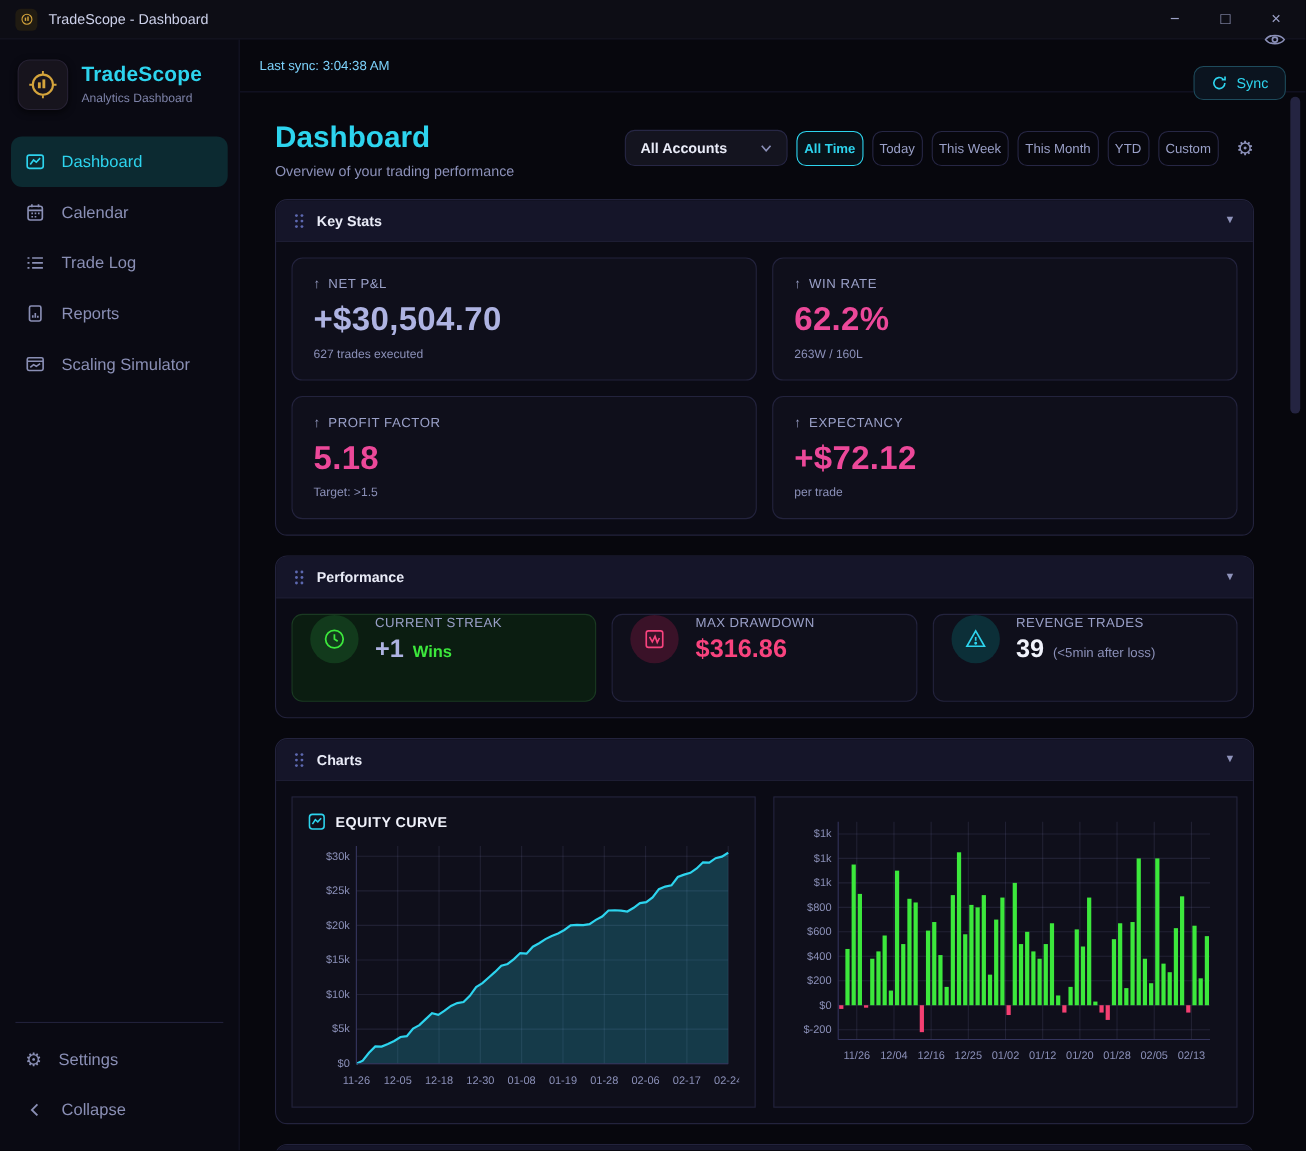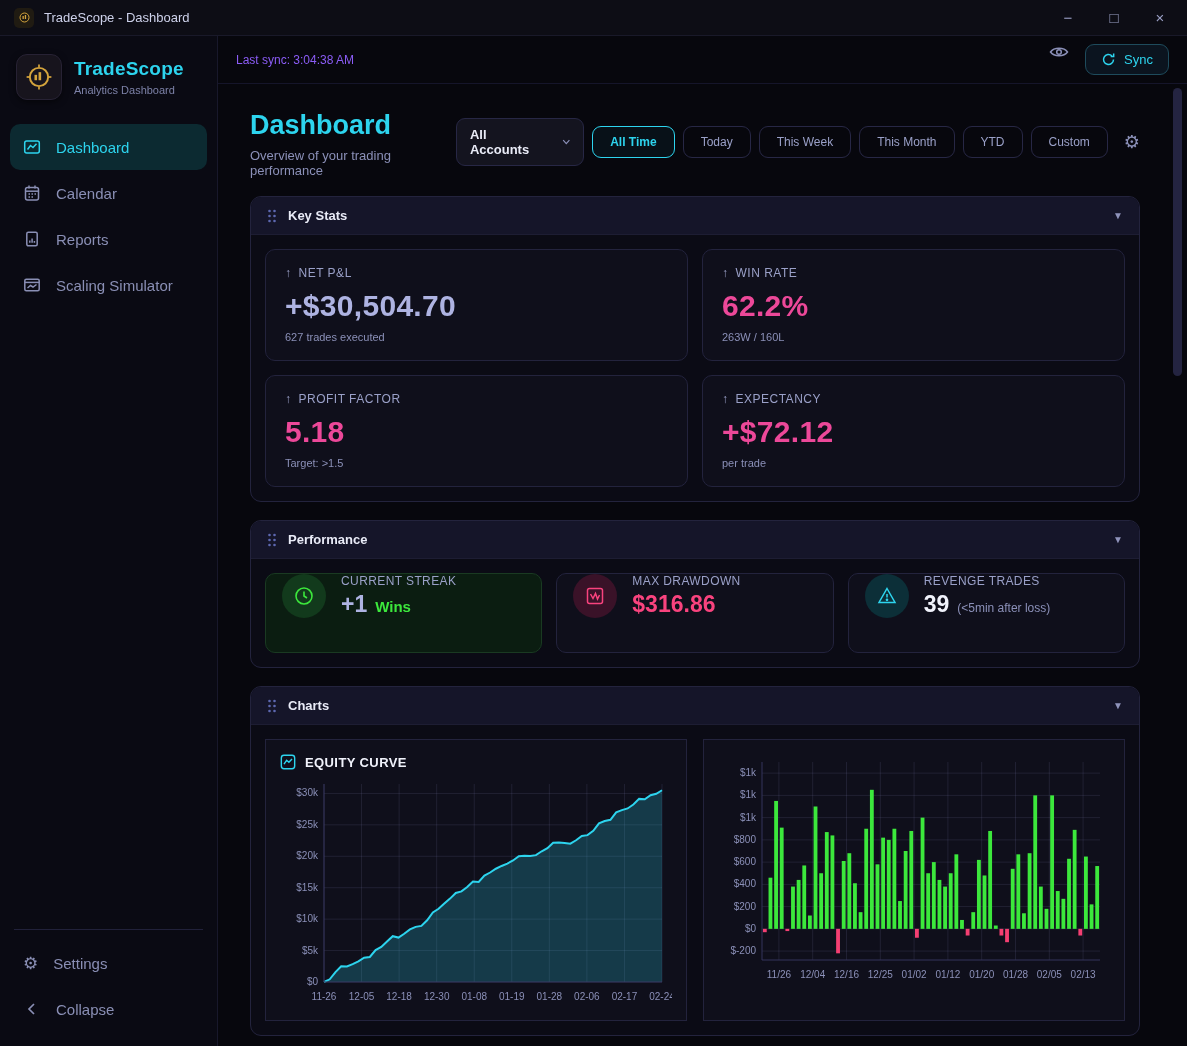--- a/index.html
+++ b/index.html
@@ -33,33 +33,33 @@
     border-radius:10px; color:#8a8fb5; font-size:15px; cursor:pointer; }
   .nav-item.active { background:#0c2a31; color:#2dd4ee; }
   .nav-item svg { flex:0 0 auto; }
   .side-foot { margin:0 14px; border-top:1px solid #21213a; padding:10px 0 14px; }
   .side-foot .nav-item { padding:0 9px; }
   .gear-glyph { font-size:17px; line-height:1; }
   
   .main { flex:1; display:flex; flex-direction:column; background:#07070d; position:relative; }
   .topbar { height:48px; border-bottom:1px solid #15152a; display:flex; align-items:center;
     padding:0 18px; flex:0 0 auto; }
-  .last-sync { font-size:12px; color:#8b5cf6; }
-  .topbar-right { margin-left:auto; display:flex; align-items:flex-start; gap:16px; }
+  .last-sync { font-size:12px; color:#7dd3fc; }
+  .topbar-right { margin-left:auto; display:flex; align-items:flex-end; gap:16px;flex-direction:column; }
   .sync-btn { display:flex; gap:8px; align-items:center; border:1px solid #1e4b5c;
     background:#0b141f; color:#2dd4ee; border-radius:9px; padding:7px 15px;
     font-size:13px; cursor:pointer; }
   .content { flex:1; padding:26px 47px 0 32px; overflow:hidden; }
   .page-head { display:flex; align-items:flex-start; }
   .page-title { color:#2dd4ee; font-size:27px; font-weight:bold; }
   .page-sub { color:#8b90b8; font-size:13px; margin-top:7px; }
   .head-controls { margin-left:auto; display:flex; gap:8px; align-items:center; margin-top:8px; }
   .select { display:flex; align-items:center; gap:30px; background:#14141f; border:1px solid #272745;
     border-radius:9px; padding:8px 13px; font-size:13px; color:#e9ebf7; font-weight:bold; cursor:pointer; }
-  .pill { border:1px solid #272745; color:#9aa0c8; border-radius:9px; padding:8px 17px;
+  .pill { border:1px solid #272745; color:#9aa0c8; border-radius:9px; padding:8px 6px;
     font-size:12px; background:transparent; cursor:pointer; white-space:nowrap;
     font-family:"Liberation Sans",sans-serif; }
   .pill.active { border-color:#2dd4ee; color:#2dd4ee; background:rgba(45,212,238,.05); font-weight:bold; }
   .head-gear { color:#8b90b8; font-size:18px; margin-left:8px; cursor:pointer; }
   
   .section { border:1px solid #23233d; border-radius:11px; margin-top:18px; background:#0b0b15; overflow:hidden; }
   .sec-head { display:flex; align-items:center; gap:11px; background:#151529;
     padding:11px 16px; border-bottom:1px solid #1d1d33; }
   .sec-title { font-size:13px; font-weight:bold; color:#e9ebf7; }
   .sec-caret { margin-left:auto; color:#8f93bb; font-size:10px; cursor:pointer; }
@@ -156,20 +156,31 @@
             <line x1="2.5" y1="7.2" x2="15.5" y2="7.2"></line>
             <line x1="6" y1="1.6" x2="6" y2="4.4"></line>
             <line x1="12" y1="1.6" x2="12" y2="4.4"></line>
             <line x1="5.5" y1="10" x2="7" y2="10"></line>
             <line x1="8.5" y1="10" x2="10" y2="10"></line>
             <line x1="11.5" y1="10" x2="13" y2="10"></line>
             <line x1="5.5" y1="13" x2="7" y2="13"></line>
             <line x1="8.5" y1="13" x2="10" y2="13"></line>
           </svg>
         <span>Calendar</span>
+      </div>
+      <div class="nav-item">
+        <svg width="18" height="18" viewBox="0 0 18 18" fill="none" stroke="currentColor" stroke-width="1.5">
+            <line x1="6.2" y1="4.5" x2="16" y2="4.5"></line>
+            <line x1="6.2" y1="9" x2="16" y2="9"></line>
+            <line x1="6.2" y1="13.5" x2="16" y2="13.5"></line>
+            <line x1="2" y1="4.5" x2="3.8" y2="4.5"></line>
+            <line x1="2" y1="9" x2="3.8" y2="9"></line>
+            <line x1="2" y1="13.5" x2="3.8" y2="13.5"></line>
+          </svg>
+        <span>Trade Log</span>
       </div>
       <div class="nav-item">
         <svg width="18" height="18" viewBox="0 0 18 18" fill="none" stroke="currentColor" stroke-width="1.5">
             <rect x="3.8" y="2.2" width="10.4" height="13.6" rx="1.5"></rect>
             <line x1="6.8" y1="12.8" x2="6.8" y2="10.5"></line>
             <line x1="9.1" y1="12.8" x2="9.1" y2="8.5"></line>
             <line x1="11.4" y1="12.8" x2="11.4" y2="11"></line>
           </svg>
         <span>Reports</span>
       </div>

